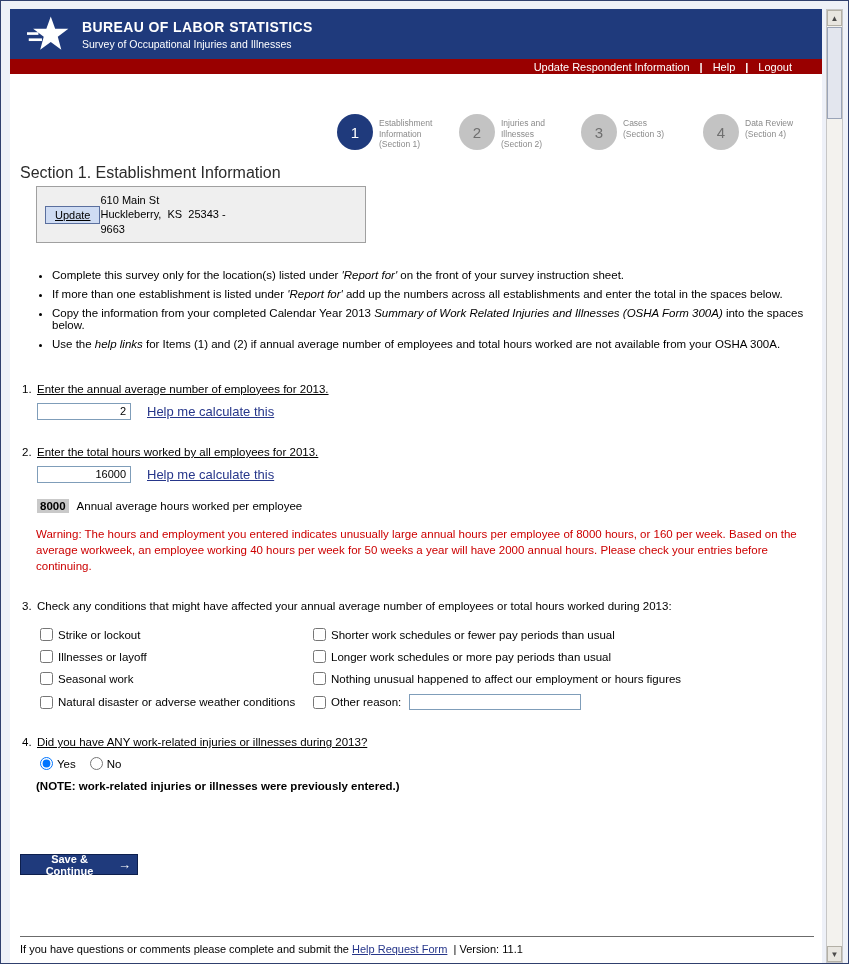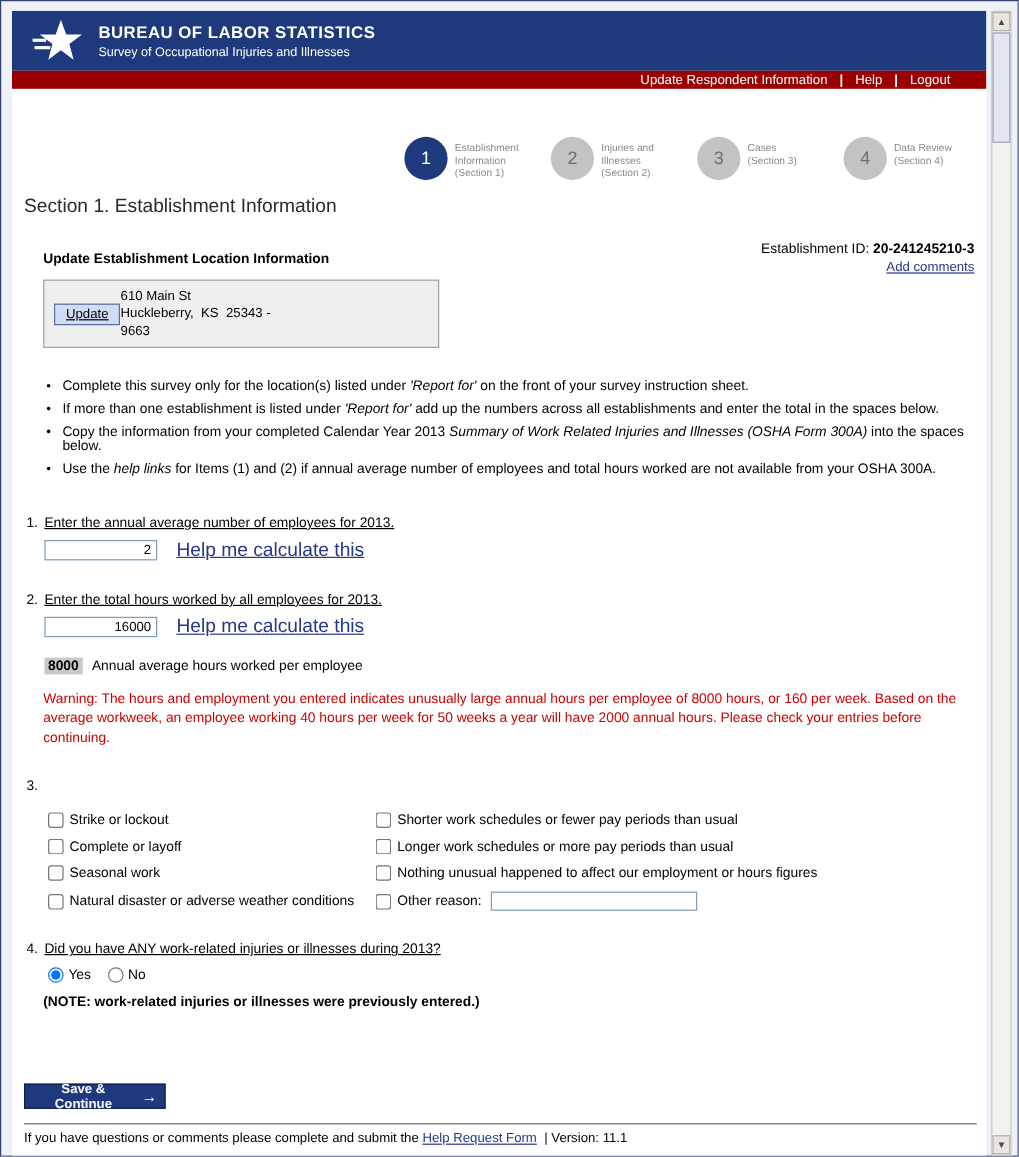--- a/index.html
+++ b/index.html
@@ -64,21 +64,21 @@
   .instructions .em { font-style:italic; }
 
   
   .q-head { margin-top:26px; display:flex; font-size:11.5px; color:#000; }
   .q-num { width:15px; flex:none; margin-left:2px; }
   .q-link { color:#000; text-decoration:underline; cursor:pointer; }
   .q-plain { color:#000; }
   .q-input-row { margin:8px 0 0 17px; display:flex; align-items:center; gap:16px; }
   input.num { width:94px; height:17px; border:1px solid #7f9db9; font-size:11px; text-align:right; padding:0 4px;
               font-family:"Liberation Sans","DejaVu Sans",sans-serif; }
-  .help-link { color:#26368a; text-decoration:underline; font-size:16px; cursor:pointer; }
+  .help-link { color:#26368a; text-decoration:underline; font-size:13px; cursor:pointer; }
 
   .computed-row { margin:16px 0 0 17px; font-size:11.5px; display:flex; align-items:center; gap:8px; color:#000; }
   .computed-val { background:#c9c9c9; font-weight:bold; padding:1px 3px; }
 
   .warning { color:#cc0000; font-size:11.5px; margin:13px 4px 0 16px; line-height:1.4; }
 
   .cb-grid { margin:16px 0 0 20px; display:grid; grid-template-columns:273px auto; row-gap:9px; font-size:11.5px; color:#000; }
   .cb-item { display:flex; align-items:center; gap:5px; cursor:pointer; }
   .cb-item input { width:13px; height:13px; margin:0; flex:none; }
   input.other-input { width:172px; height:16px; border:1px solid #7f9db9; font-size:11px; margin-left:3px;
@@ -166,27 +166,20 @@
             <div class="step-circle">4</div>
             <div class="step-label">
               <span>Data Review</span>
               <span>(Section 4)</span>
             </div>
           </div>
         </div>
 
         <h1 class="section-title">Section 1. Establishment Information</h1>
 
-        <div class="est-row">
-          <div class="est-title">Update Establishment Location Information</div>
-          <div class="est-right">
-            <div><span>Establishment ID: </span><b>20-241245210-3</b></div>
-            <a class="add-comments">Add comments</a>
-          </div>
-        </div>
 
         <div class="address-box">
           <button class="update-btn">Update</button>
           <div class="addr-lines">610 Main St
 Huckleberry,  KS  25343 -
 9663</div>
         </div>
 
         <ul class="instructions">
           <li><span>Complete this survey only for the location(s) listed under </span><span class="em">'Report for'</span><span> on the front of your survey instruction sheet.</span></li>
@@ -215,33 +208,34 @@
 
         <div class="computed-row">
           <span class="computed-val">8000</span>
           <span>Annual average hours worked per employee</span>
         </div>
 
         <div class="warning">Warning: The hours and employment you entered indicates unusually large annual hours per employee of 8000 hours, or 160 per week. Based on the average workweek, an employee working 40 hours per week for 50 weeks a year will have 2000 annual hours. Please check your entries before continuing.</div>
 
         <div class="q-head">
           <span class="q-num">3.</span>
+          <span class="q-plain">Check any conditions that might have affected your annual average number of employees or total hours worked during 2013:</span>
         </div>
         <div class="cb-grid">
           <label class="cb-item">
             <input type="checkbox" style="">
             <span>Strike or lockout</span>
           </label>
           <label class="cb-item">
             <input type="checkbox" style="">
             <span>Shorter work schedules or fewer pay periods than usual</span>
           </label>
           <label class="cb-item">
             <input type="checkbox" style="">
-            <span>Complete or layoff</span>
+            <span>Illnesses or layoff</span>
           </label>
           <label class="cb-item">
             <input type="checkbox" style="">
             <span>Longer work schedules or more pay periods than usual</span>
           </label>
           <label class="cb-item">
             <input type="checkbox" style="">
             <span>Seasonal work</span>
           </label>
           <label class="cb-item">

